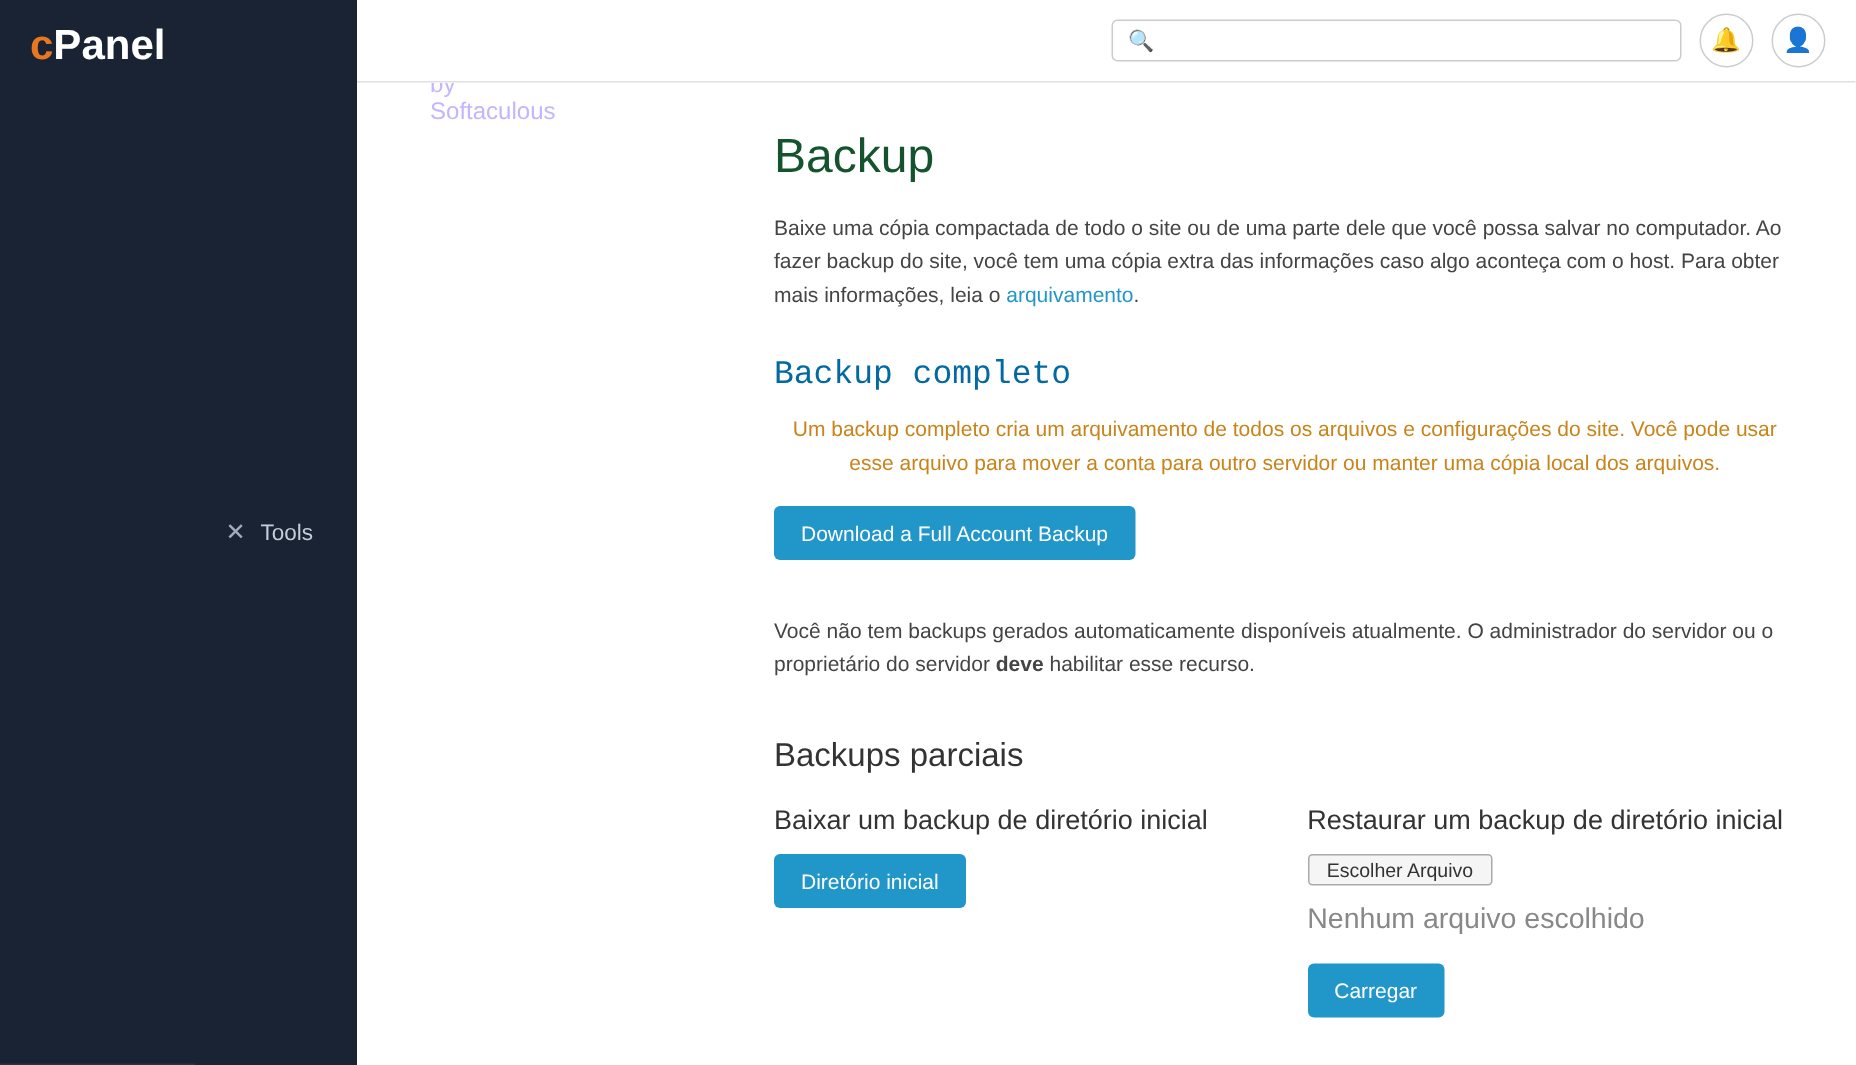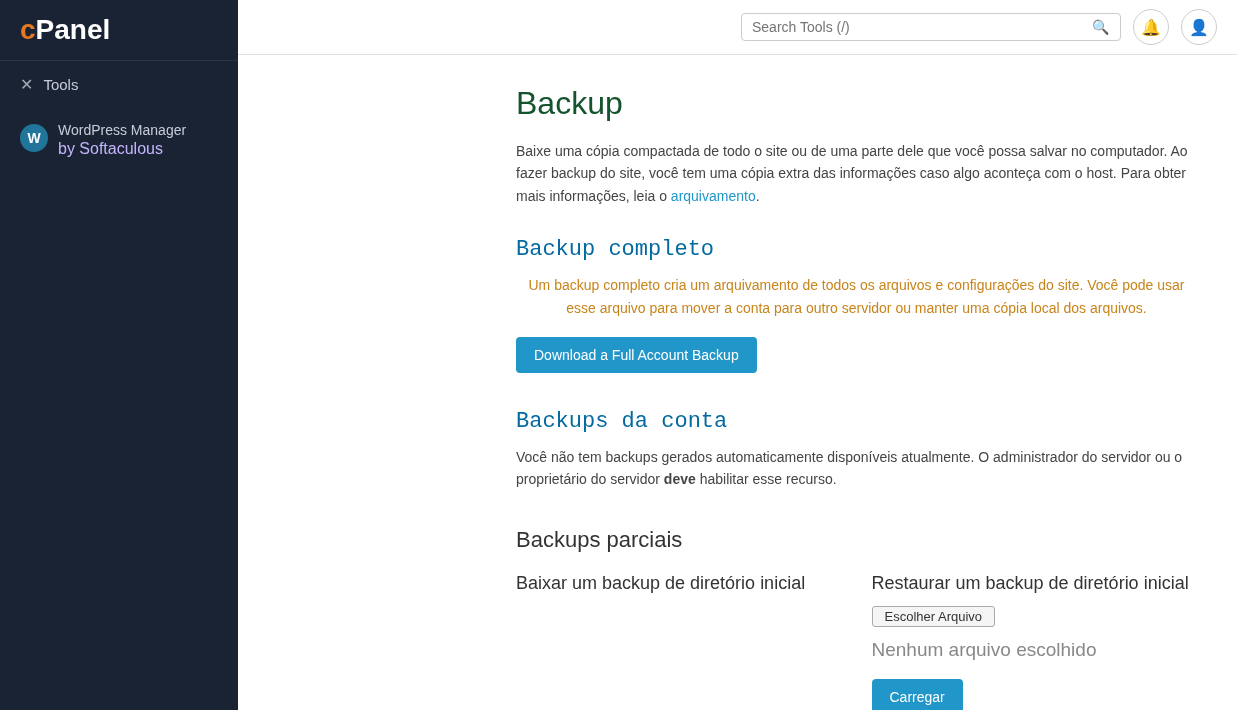--- a/index.html
+++ b/index.html
@@ -5,21 +5,21 @@
     * { box-sizing: border-box; margin: 0; padding: 0; }
     body { font-family: Arial, sans-serif; display: flex; height: 710px; overflow: hidden; background: #fff; }
 
     
     #sidebar {
       width: 238px;
       min-width: 238px;
       background: #1a2333;
       color: #fff;
       display: flex;
-      flex-direction: column;
+      flex-direction: row;
       padding: 0;
     }
     #sidebar .logo-area {
       padding: 14px 20px;
       border-bottom: 1px solid rgba(255,255,255,0.08);
     }
     #sidebar .logo-text {
       font-size: 28px;
       font-weight: bold;
       color: #fff;
@@ -249,21 +249,20 @@
     <div class="wp-logo">W</div>
     <div class="wp-text">
       <div class="wp-title">WordPress Manager</div>
       <div class="wp-sub">by Softaculous</div>
     </div>
   </div>
 </div>
 
 <div id="header">
   <div class="search-box">
-    <input type="text" placeholder="Search Tools (/)" style="">
     <button class="search-icon-btn">🔍</button>
   </div>
   <div class="header-icon-btn">
     <span>🔔</span>
   </div>
   <div class="header-icon-btn">
     <span>👤</span>
   </div>
 </div>
 
@@ -275,31 +274,31 @@
     <span>Baixe uma cópia compactada de todo o site ou de uma parte dele que você possa salvar no computador. Ao fazer backup do site, você tem uma cópia extra das informações caso algo aconteça com o host. Para obter mais informações, leia o </span><a href="#">arquivamento</a><span>.</span>
   </div>
 
   <div class="section-block">
     <h2 class="section-title">Backup completo</h2>
     <div class="section-desc">Um backup completo cria um arquivamento de todos os arquivos e configurações do site. Você pode usar esse arquivo para mover a conta para outro servidor ou manter uma cópia local dos arquivos.</div>
     <button class="btn-blue">Download a Full Account Backup</button>
   </div>
 
   <div class="section-block">
-    <h2 class="section-title">Backups da conta</h2>
     <div class="backups-conta-text">
       <span>Você não tem backups gerados automaticamente disponíveis atualmente. O administrador do servidor ou o proprietário do servidor </span><strong>deve</strong><span> habilitar esse recurso.</span>
     </div>
   </div>
 
   <div class="section-block">
     <h2 class="section-title-partial">Backups parciais</h2>
     <div class="partial-grid">
       <div class="partial-col">
         <h3>Baixar um backup de diretório inicial</h3>
+        <button class="btn-blue">Diretório inicial</button>
       </div>
       <div class="partial-col">
         <h3>Restaurar um backup de diretório inicial</h3>
         <div class="file-chooser-row">
           <button class="btn-choose">Escolher Arquivo</button>
           <span class="no-file-text">Nenhum arquivo escolhido</span>
         </div>
         <br>
         <button class="btn-blue">Carregar</button>
       </div>

